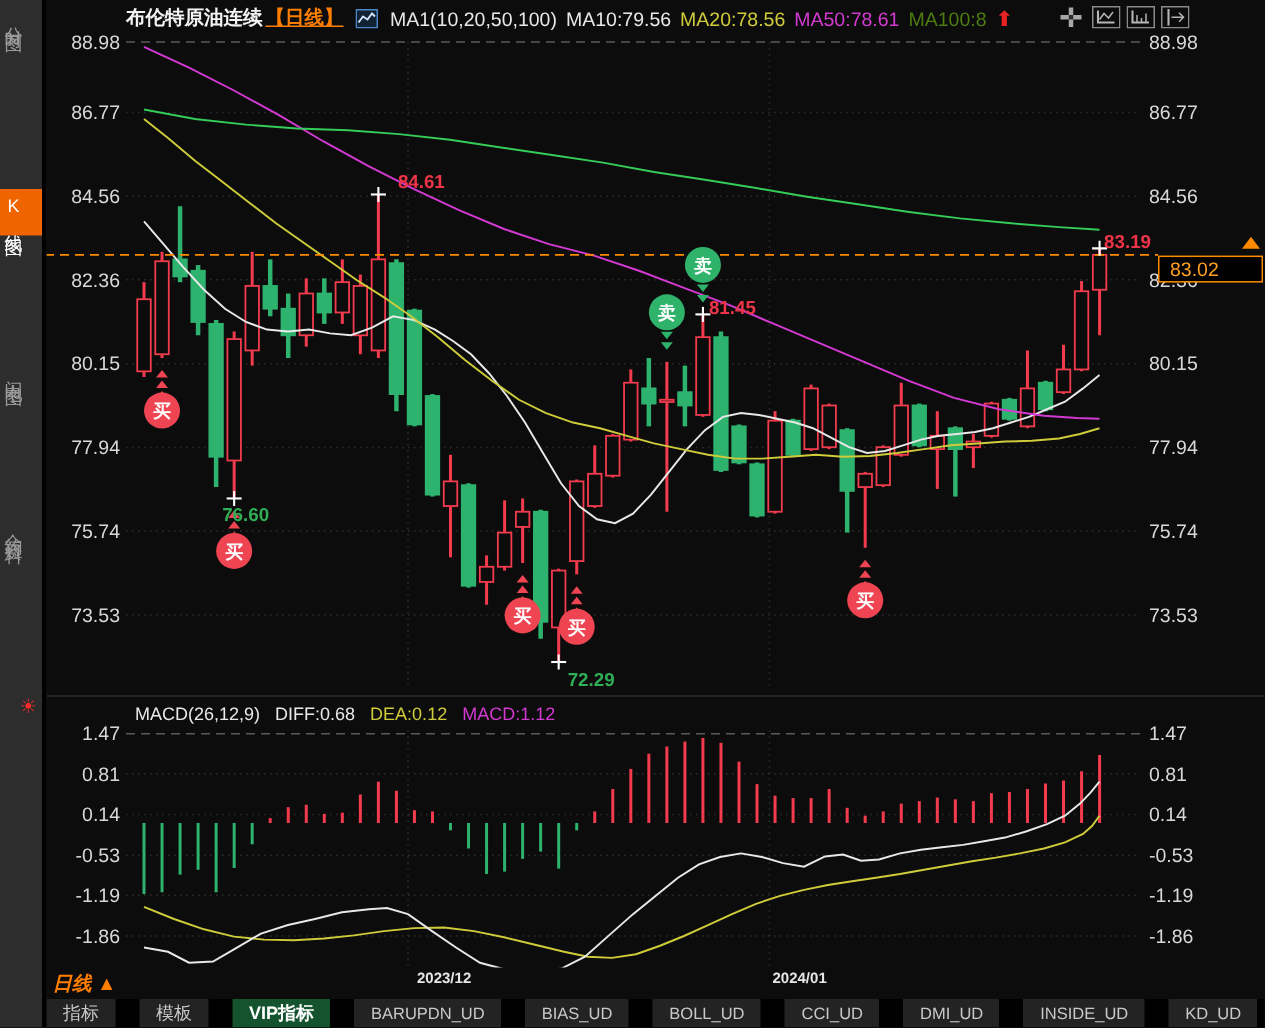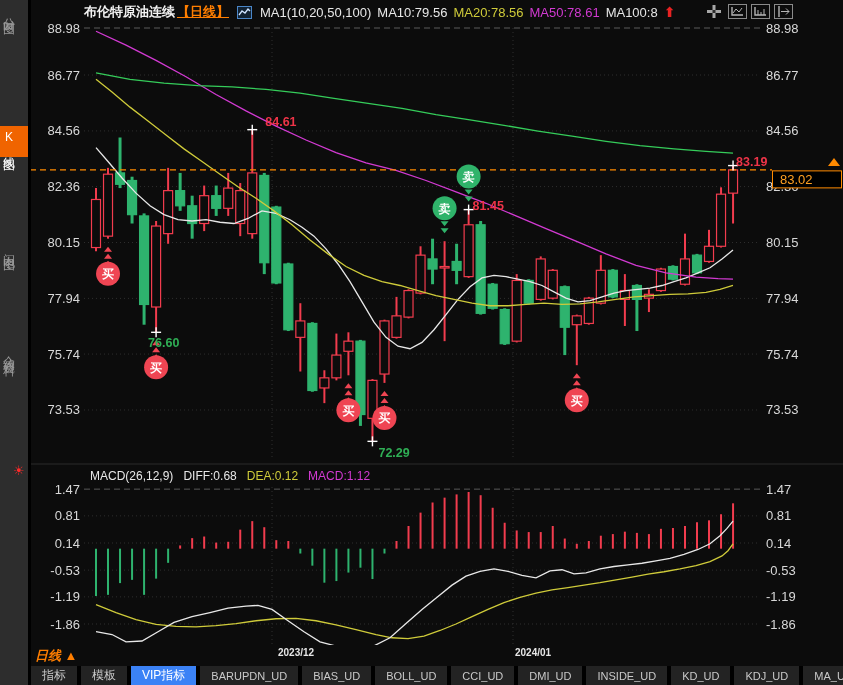--- a/index.html
+++ b/index.html
@@ -11,35 +11,35 @@
   .side-tab{position:absolute;left:0;width:28px;display:flex;justify-content:center;
     writing-mode:vertical-lr;text-orientation:upright;letter-spacing:3px;
     font-size:12px;color:#9a9a9a;cursor:pointer;padding:4px 0;}
   .side-tab.active{background:#f06400;color:#fff;}
   #alert-ico{position:absolute;left:13px;top:463px;color:#ff2a2a;font-size:13px;z-index:6;}
   
   #header{position:absolute;left:84px;top:2px;height:20px;z-index:4;display:flex;align-items:center;gap:6px;white-space:nowrap;}
   .title{color:#f2f2f2;font-weight:bold;font-size:13px;}
   .ptag{color:#ff7e00;font-weight:bold;font-size:13px;margin-left:-4px;text-decoration:underline;}
   .ma{font-size:13px;}
-  .c-white{color:#e8e8e8}.c-yellow{color:#cfcb3a}.c-magenta{color:#d23ad2}.c-green{color:#e5e5e5}
+  .c-white{color:#e8e8e8}.c-yellow{color:#cfcb3a}.c-magenta{color:#d23ad2}.c-green{color:#4d7c0f}
   .c-red{color:#e82222;font-weight:bold;font-size:14px}
   #toolbar{position:absolute;right:50px;top:3px;z-index:4;display:flex;gap:4px;}
   .tbico{width:19px;height:16px;display:inline-flex;align-items:center;justify-content:center;cursor:pointer;}
   
   #macd-header{position:absolute;left:90px;top:469px;z-index:4;font-size:12px;display:flex;gap:10px;white-space:nowrap;}
   
   #xrow{position:absolute;left:31px;top:645px;width:812px;height:21px;z-index:4;background:#0c0c0c;}
   #period{position:absolute;left:4px;top:2px;color:#ff7e00;font-weight:bold;font-size:13px;cursor:pointer;font-style:italic;}
   .xdate{position:absolute;top:2px;color:#e6e6e6;font-weight:bold;font-size:10px;}
-  #tabrow{position:absolute;left:31px;top:666px;width:812px;height:19px;background:#000;z-index:4;display:flex;gap:4px;}
+  #tabrow{position:absolute;left:31px;top:666px;width:812px;height:19px;background:#000;z-index:4;display:flex;gap:16px;}
   .ftab{background:#232323;color:#c9c9c9;font-size:12px;height:19px;display:flex;align-items:center;
     padding:0 11px;cursor:pointer;white-space:nowrap;}
   .ftab.mono{font-family:Liberation Sans, sans-serif;font-size:11px;}
-  .ftab.active{background:#3b82f6;color:#fff;font-weight:normal;}
+  .ftab.active{background:#14532d;color:#fff;font-weight:bold;}
 </style>
 </head>
 <body>
 
 <div id="stage">
   <svg id="plot" width="843" height="685">
       <line x1="84" y1="28" x2="760" y2="28" stroke="#5a5a5a" stroke-dasharray="6,4"></line>
       <text x="80" y="32.5" fill="#d8d8d8" font-size="13" text-anchor="end">88.98</text>
       <text x="766" y="32.5" fill="#d8d8d8" font-size="13">88.98</text>
       <line x1="84" y1="75" x2="760" y2="75" stroke="#2e2e2e" stroke-dasharray="1,3"></line>

